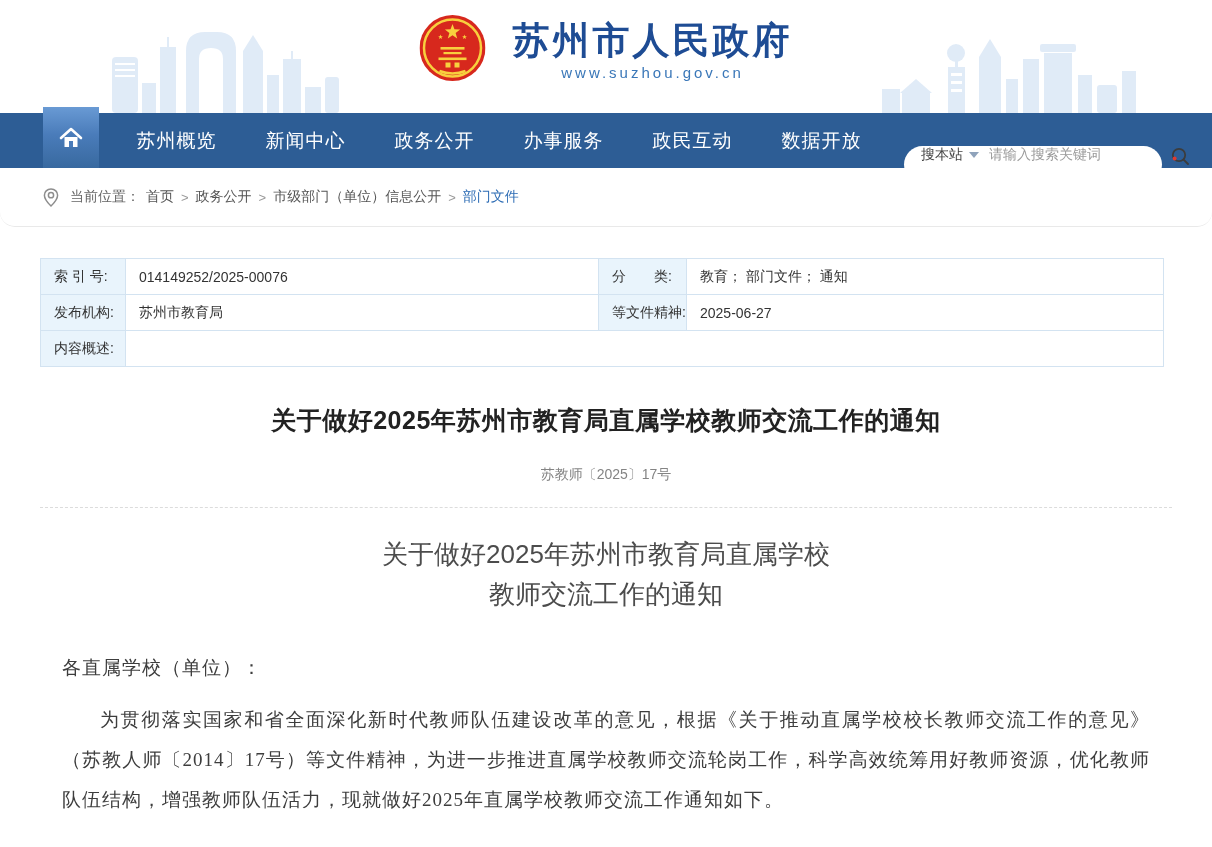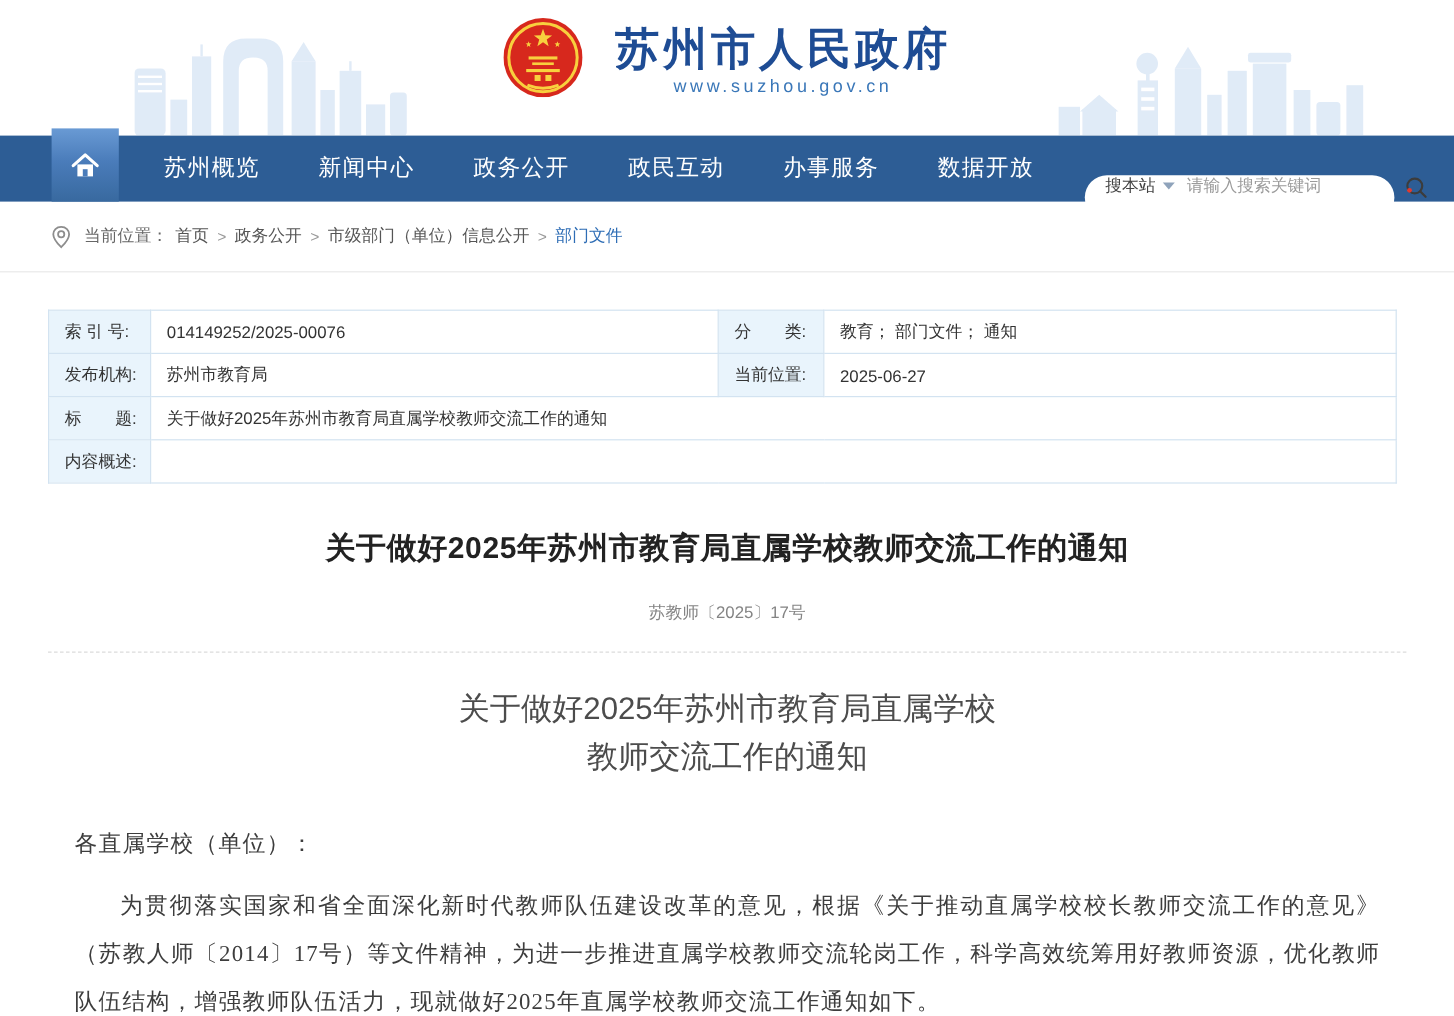--- a/index.html
+++ b/index.html
@@ -32,21 +32,21 @@
                   cursor:pointer; white-space:nowrap; }
   .caret { width:0; height:0; border-left:5px solid transparent; border-right:5px solid transparent;
            border-top:6px solid #8fa3bb; }
   .search-input { flex:1; border:none; outline:none; font-size:14px; color:#ef4444;
                   margin-left:10px; background:transparent; font-family:inherit; }
   .search-input::placeholder { color:#9b9b9b; }
   .search-btn { background:none; border:none; cursor:pointer; display:flex; align-items:center; }
 
   
   .crumb-bar { height:59px; display:flex; align-items:center; padding-left:41px;
-               border-bottom:1px solid #e9e9e9; }
+               border-bottom:1px solid #e9e9e9;border-radius:15px; }
   .crumb-bar .pin { margin-right:9px; display:flex; }
   .crumb-label { font-size:14px; color:#666; margin-right:6px; }
   .crumb-link { font-size:14px; color:#555; text-decoration:none; cursor:pointer; }
   .crumb-sep  { font-size:13px; color:#999; margin:0 7px; }
   .crumb-cur  { font-size:14px; color:#2e6db5; }
 
   
   .meta-table { width:1123px; margin:31px 0 0 40px; border-collapse:collapse; table-layout:fixed;padding-left:11px; }
   .meta-table td { border:1px solid #d3e3f1; height:36px; font-size:14px; color:#333;
                    padding:0 10px 0 13px; white-space:nowrap; overflow:hidden; }
@@ -137,22 +137,22 @@
     <svg width="26" height="24" viewBox="0 0 26 24">
       <path d="M3,12 L13,3 L23,12" fill="none" stroke="#ffffff" stroke-width="2.6" stroke-linecap="round" stroke-linejoin="round"></path>
       <rect x="6.5" y="11" width="13" height="10" fill="#ffffff"></rect>
       <rect x="11" y="15" width="4" height="6" fill="#4a7cba"></rect>
     </svg>
   </div>
   <div class="nav-items">
     <div class="nav-item">苏州概览</div>
     <div class="nav-item">新闻中心</div>
     <div class="nav-item">政务公开</div>
+    <div class="nav-item">办事服务</div>
     <div class="nav-item">政民互动</div>
-    <div class="nav-item">办事服务</div>
     <div class="nav-item">数据开放</div>
   </div>
   <div class="search-pill">
     <div class="search-scope">
       <span>搜本站</span>
       <span class="caret"></span>
     </div>
     <input class="search-input" type="text" placeholder="请输入搜索关键词" style="">
     <button class="search-btn">
       <svg width="21" height="21" viewBox="0 0 21 21">
@@ -191,26 +191,22 @@
   <tbody>
       <tr>
     <td class="lbl">索 引 号:</td>
     <td>014149252/2025-00076</td>
     <td class="lbl">分　　类:</td>
     <td>教育； 部门文件； 通知</td>
   </tr>
   <tr>
     <td class="lbl">发布机构:</td>
     <td>苏州市教育局</td>
-    <td class="lbl">当前位置:</td>
+    <td class="lbl">等文件精神:</td>
     <td>2025-06-27</td>
-  </tr>
-  <tr>
-    <td class="lbl">标　　题:</td>
-    <td colspan="3">关于做好2025年苏州市教育局直属学校教师交流工作的通知</td>
   </tr>
   <tr>
     <td class="lbl">内容概述:</td>
     <td colspan="3"></td>
   </tr>
 </tbody>
   </table>
 
 <h1 class="art-title">关于做好2025年苏州市教育局直属学校教师交流工作的通知</h1>
 <div class="doc-num">苏教师〔2025〕17号</div>

